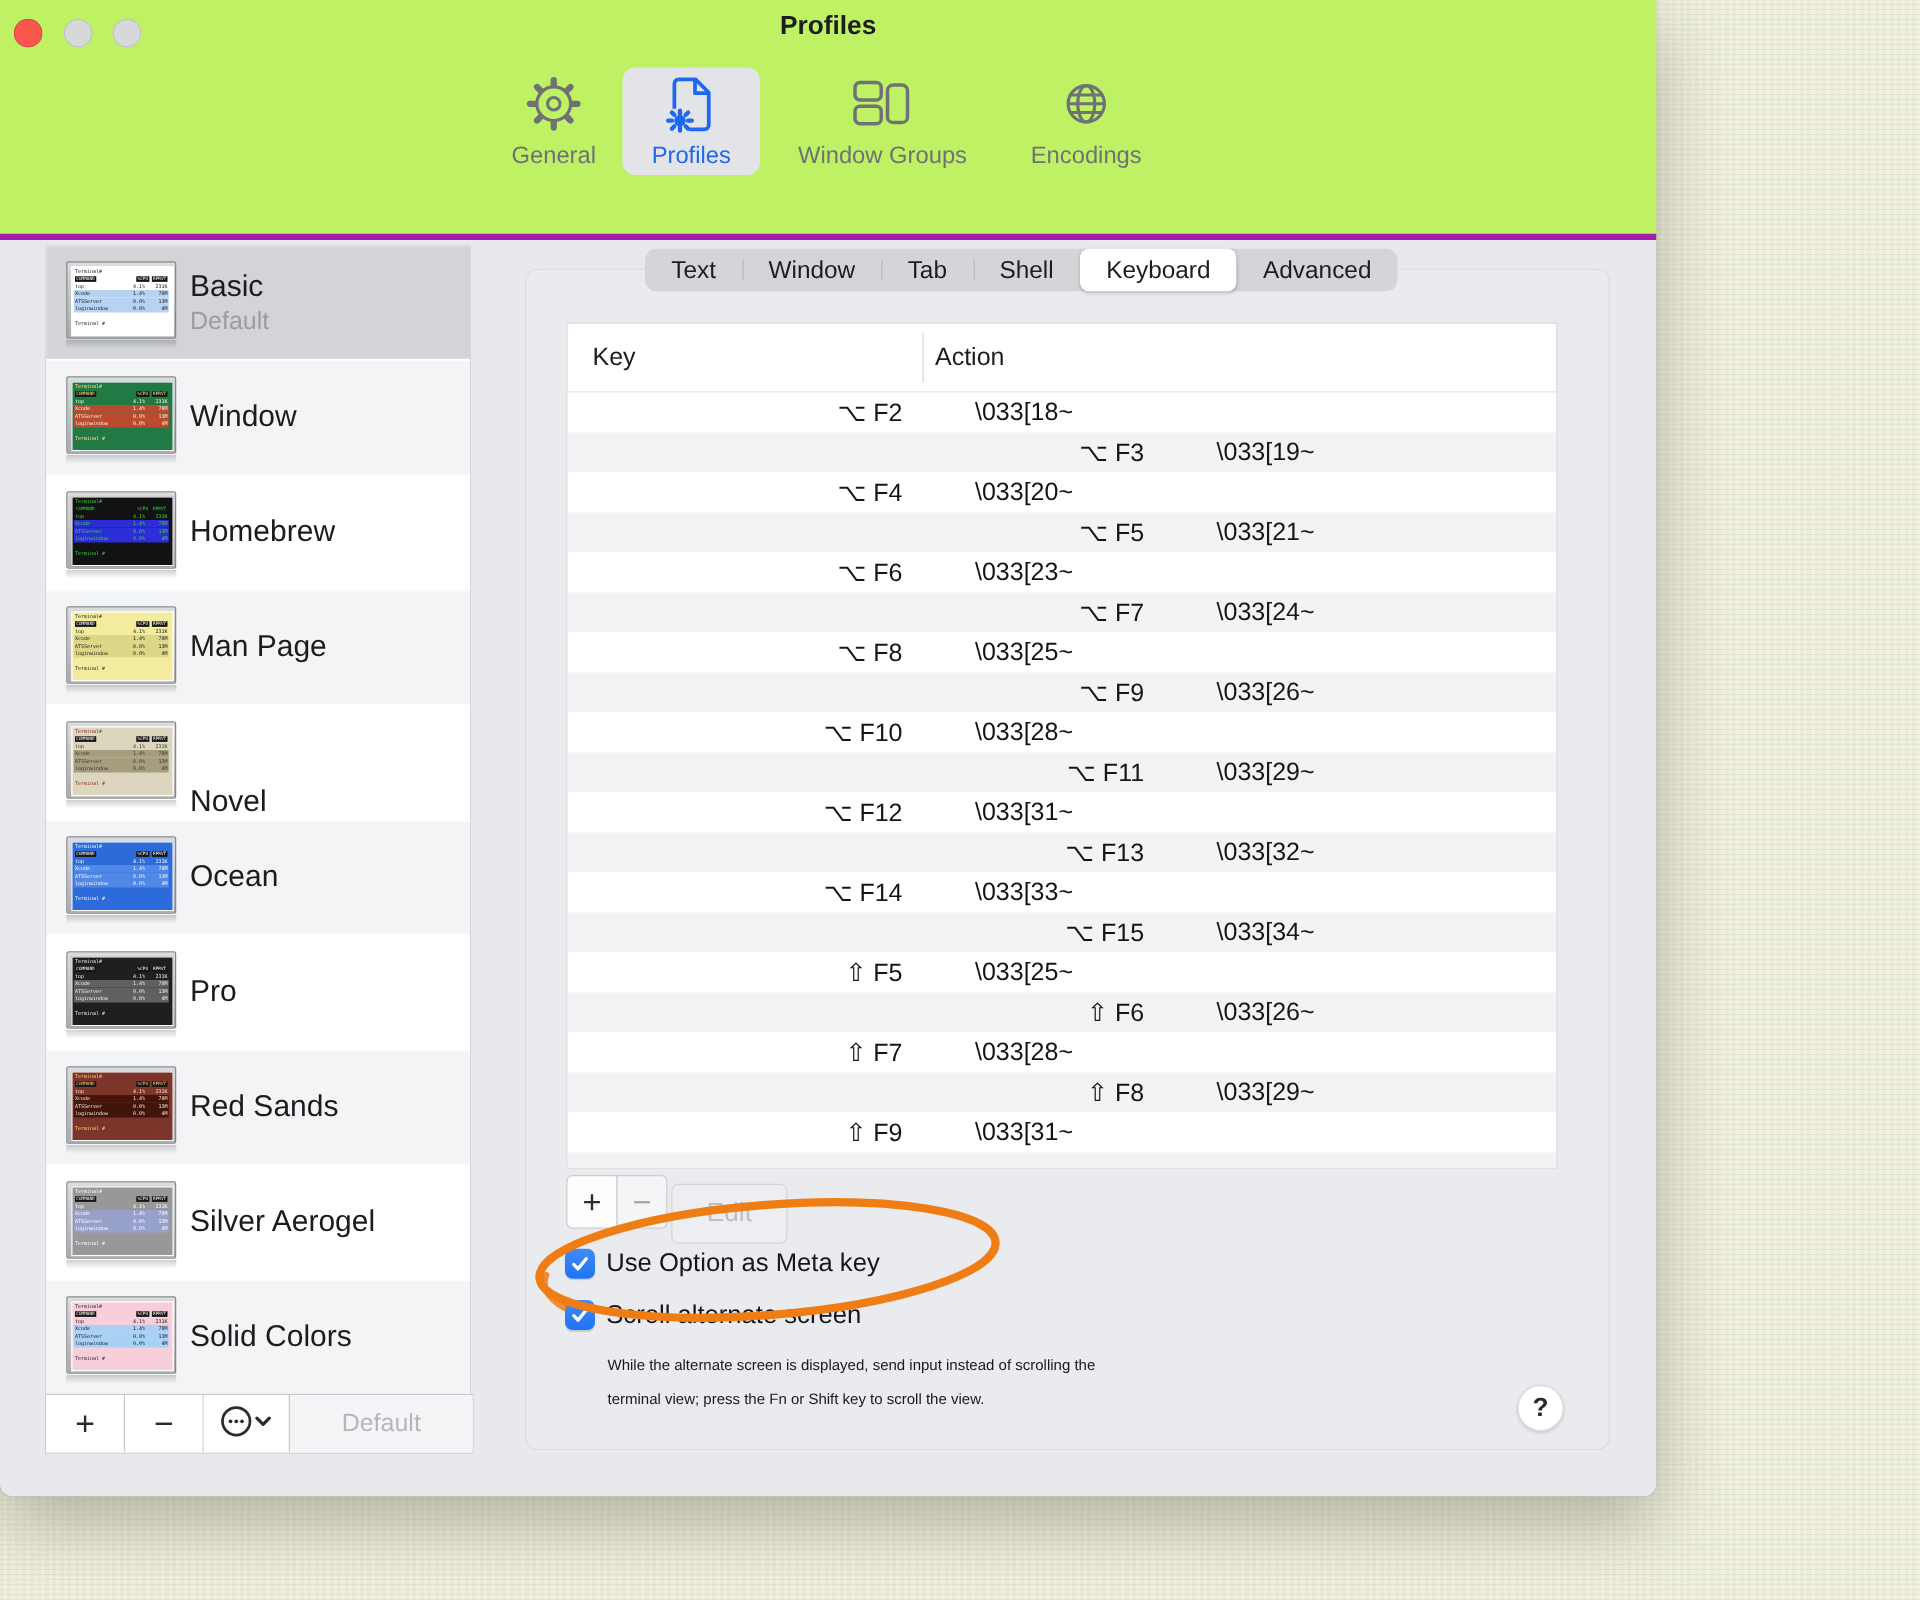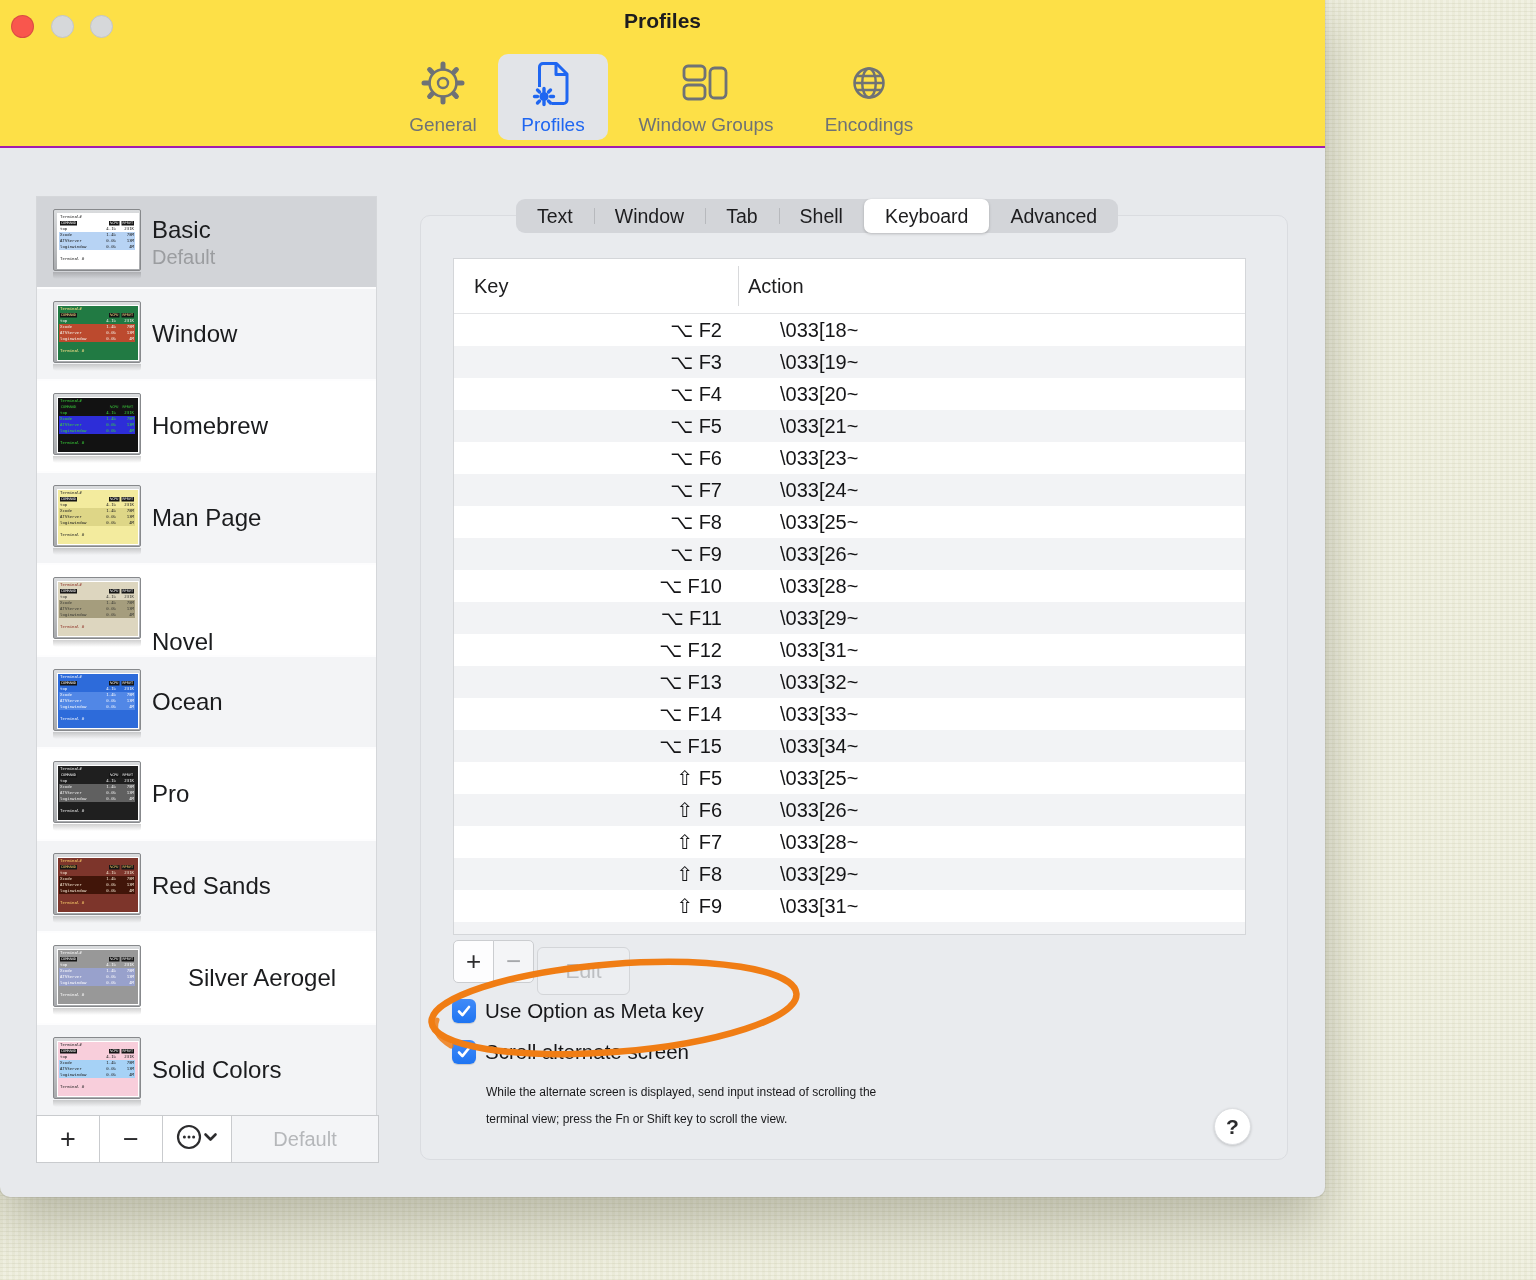--- a/index.html
+++ b/index.html
@@ -8,22 +8,22 @@
     background-color:#efefdf;
     background-image:
       repeating-linear-gradient(0deg, rgba(176,176,140,.16) 0 1px, rgba(255,255,255,0) 1px 4px),
       repeating-linear-gradient(90deg, rgba(214,214,184,.14) 0 3px, rgba(255,255,255,.10) 3px 6px);
   }
   .abs{position:absolute;box-sizing:border-box;}
 
   
   #window{left:0;top:0;width:1325px;height:1197px;background:#e7e9ec;
     border-radius:0 0 10px 10px;box-shadow:0 22px 55px rgba(70,70,45,.35),0 0 0 1px rgba(0,0,0,.07);}
-  #titlebar{left:0;top:0;width:100%;height:148px;background:#fde047;
-    border-bottom:2px solid #a21caf;}
+  #titlebar{left:0;top:0;width:100%;height:192px;background:#bef264;
+    border-bottom:5px solid #a21caf;}
   .traffic{width:23px;height:23px;border-radius:50%;top:15px;}
   #tl-close{left:11px;background:var(--traffic_red);border:1px solid rgba(0,0,0,.12);}
   #tl-min{left:51px;background:var(--traffic_gray);border:1px solid #c2c4c7;}
   #tl-zoom{left:90px;background:var(--traffic_gray);border:1px solid #c2c4c7;}
   #win-title{left:0;top:9px;width:1325px;text-align:center;font-size:21px;font-weight:700;color:#1d1d1f;}
 
   .tb-item{top:54px;height:86px;display:flex;flex-direction:column;align-items:center;
     justify-content:space-between;padding:6px 0 4px;border-radius:10px;cursor:default;}
   .tb-item .lbl{font-size:19px;color:#6f7275;}
   .tb-item.sel{background:#e2e4e8;}
@@ -74,21 +74,21 @@
   .seg.sel{background:#fff;border-radius:7px;box-shadow:0 1px 3px rgba(0,0,0,.22);}
 
   #key-table{left:453px;top:258px;width:793px;height:677px;background:#fff;
     border:1px solid #d4d6d9;overflow:hidden;}
   #kt-header{height:54px;display:flex;align-items:center;position:relative;
     border-bottom:1px solid #e3e4e6;}
   #kt-header .h1{padding-left:20px;width:248px;font-size:20px;color:#1d1d1f;}
   #kt-header .h2{padding-left:26px;font-size:20px;color:#1d1d1f;}
   #kt-div{position:absolute;left:284px;top:7px;width:1px;height:40px;background:#d8d9db;}
   .trow{height:32px;display:flex;align-items:center;background:#fff;}
-  .trow.alt{background:var(--row_alt);}
+  .trow.alt{background:var(--row_alt);justify-content:center;}
   .trow.filler{height:14px;}
   .kcell{width:268px;text-align:right;font-size:20px;color:#151517;
     font-family:"Liberation Sans","DejaVu Sans",sans-serif;}
   .acell{padding-left:58px;font-size:20px;color:#151517;}
 
   .sq-btn{width:41px;height:43px;border:1px solid #cbcdd0;background:#fdfdfe;
     display:flex;align-items:center;justify-content:center;border-radius:5px;}
   #btn-add-key{left:453px;top:940px;z-index:3;border-radius:5px 0 0 5px;}
   #btn-remove-key{left:493px;top:940px;background:#f4f5f7;border-radius:0 5px 5px 0;}
   #btn-add-key span{font-size:26px;font-weight:300;color:#2c2c2e;}
@@ -526,21 +526,21 @@
                     <span class="c">0.0%</span>
                     <span class="m">4M</span>
                   </div>
                   <div class="tl"></div>
                   <div class="tl" style="color: rgb(252, 252, 252);">Terminal #</div>
                 </div>
               </div>
             </div>
             <div class="thumb-shadow"></div>
           </div>
-          <div class="pname" style="top: 31px; margin-left: 36px;">Silver Aerogel</div>
+          <div class="pname" style="top: 31px;">Silver Aerogel</div>
         </div>
         <div class="prow alt">
           <div class="thumb-wrap">
             <div class="thumb">
               <div class="screen" style="background: rgb(248, 206, 219);">
                 <div class="scr-in" style="color: rgb(34, 34, 34);">
                   <div class="tl" style="color: rgb(34, 34, 34);">Terminal#</div>
                   <div class="tl">
                     <span class="chip" style="background: rgb(21, 21, 21); color: rgb(255, 255, 255);">COMMAND</span>
                     <span class="chip cpu" style="background: rgb(21, 21, 21); color: rgb(255, 255, 255);">%CPU</span>

